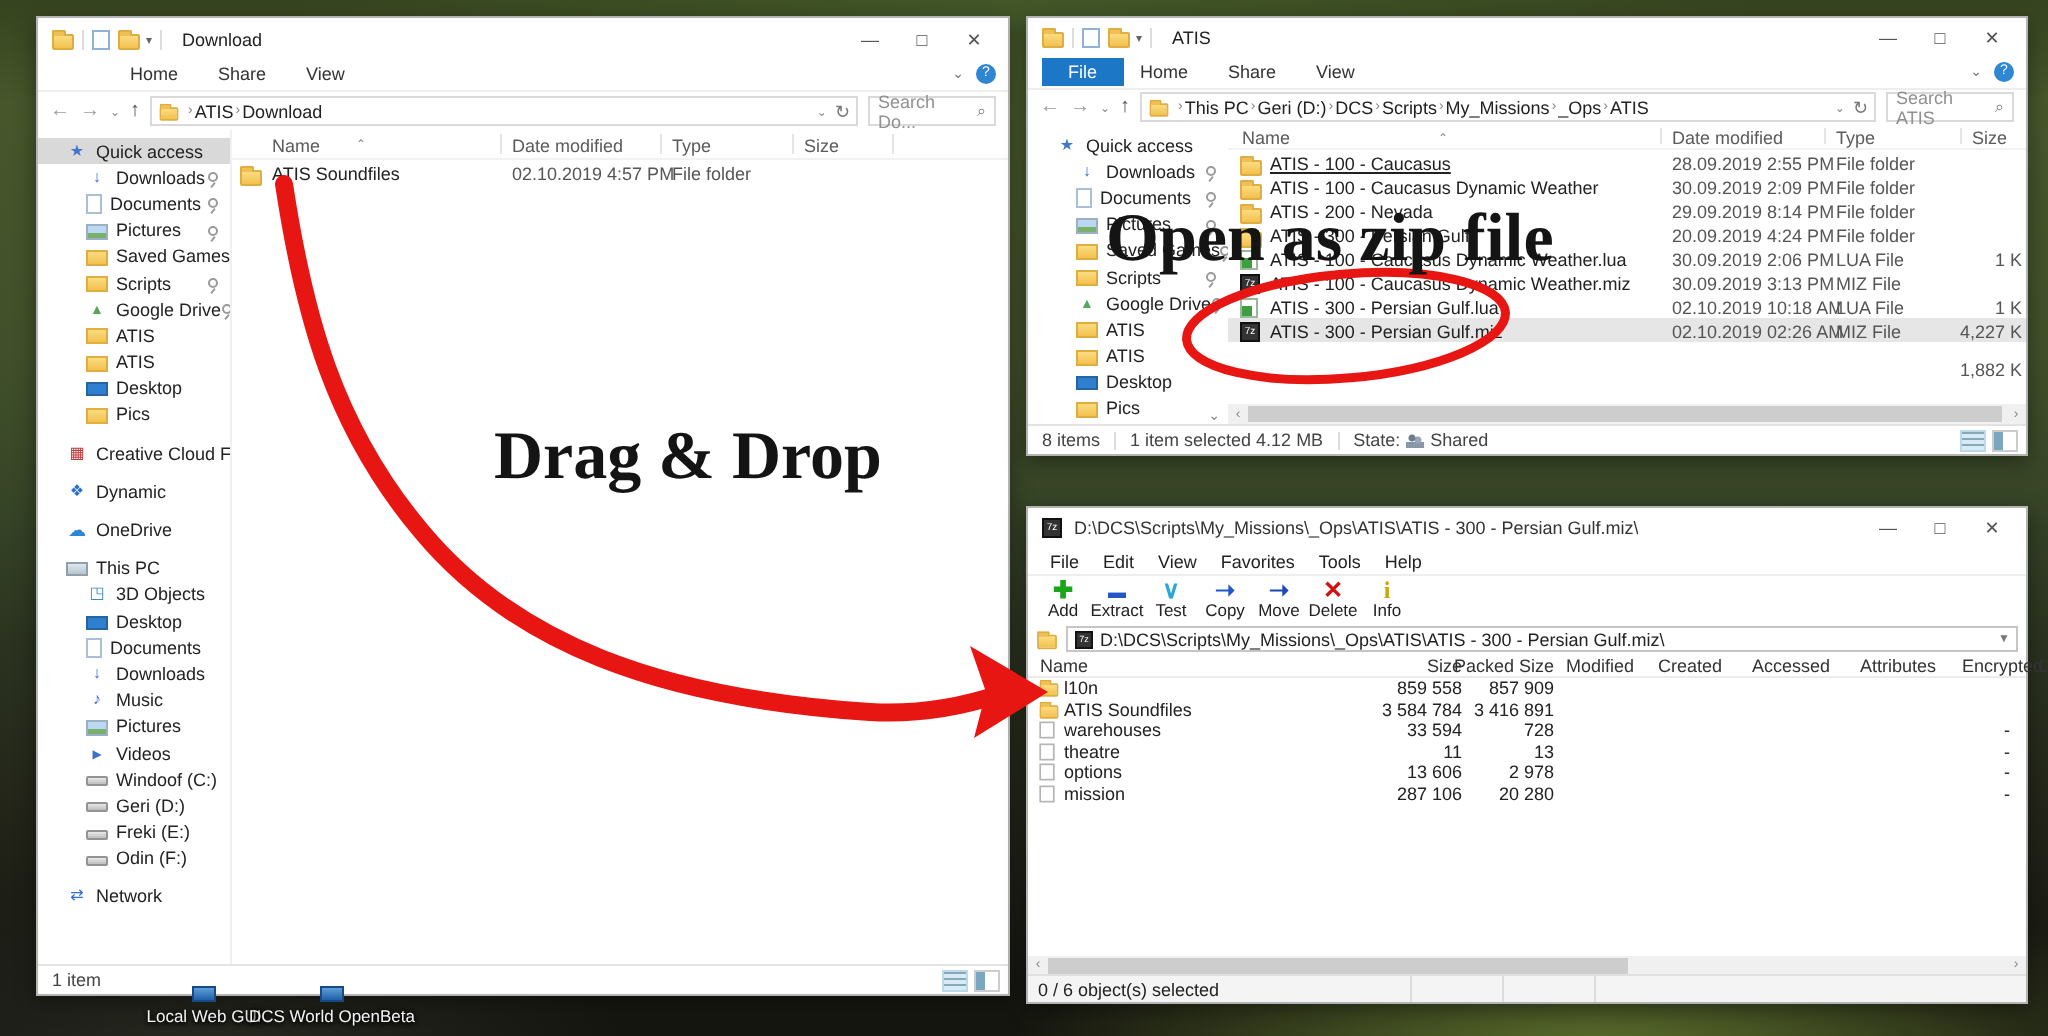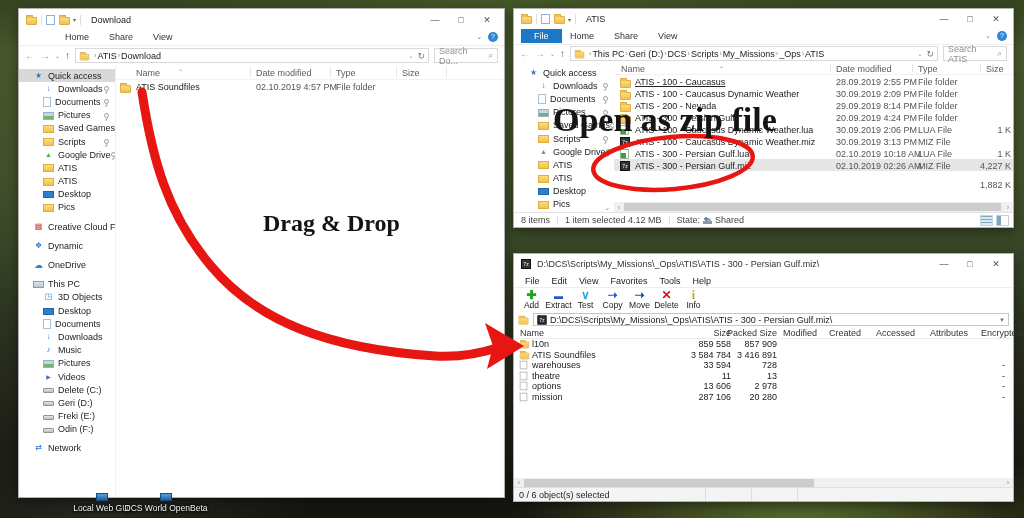--- a/index.html
+++ b/index.html
@@ -266,21 +266,21 @@
         <div class="sp-item ind">
           <span class="ic ic-pic"></span>
           <span>Pictures</span>
         </div>
         <div class="sp-item ind">
           <span class="ic ic-video"></span>
           <span>Videos</span>
         </div>
         <div class="sp-item ind">
           <span class="ic ic-drive"></span>
-          <span>Delete (C:)</span>
+          <span>Windoof (C:)</span>
         </div>
         <div class="sp-item ind">
           <span class="ic ic-drive"></span>
           <span>Geri (D:)</span>
         </div>
         <div class="sp-item ind">
           <span class="ic ic-drive"></span>
           <span>Freki (E:)</span>
         </div>
         <div class="sp-item ind">
@@ -306,20 +306,27 @@
       </div>
       <div id="left-rows">
           <div class="frow" style="height: 16px;">
             <span class="fic" style="position: absolute; left: 4px; top: 3px;"></span>
             <span class="cell" style="left: 20px;">ATIS Soundfiles</span>
             <span class="cell" style="left: 140px; color: rgb(85, 85, 85);">02.10.2019 4:57 PM</span>
             <span class="cell" style="left: 220px; color: rgb(85, 85, 85);">File folder</span>
           </div>
         </div>
     </div>
+  </div>
+  <div class="statusbar">
+    <span>1 item</span>
+    <span class="viewtoggles">
+      <span class="vt"></span>
+      <span class="vt alt"></span>
+    </span>
   </div>
 </div>
 
 <div class="win" id="right-win" style="left:513px; top:8px; width:501px; height:220px;">
   <div class="titlebar" style="height:20px;">
     <span class="fic"></span>
     <span class="qat-sep"></span>
     <span class="pagic" style="border-color:#8fb3d8;"></span>
     <span class="fic" style="margin-left:4px;"></span>
     <span class="caret-down">▾</span>
@@ -628,14 +635,14 @@
 <div class="desk-ic" style="left:96px; top:493px;"></div>
 <div class="desk-ic" style="left:160px; top:493px;"></div>
 <div class="desk-label" style="left:72px; top:503px; width:60px;">Local Web GUI</div>
 <div class="desk-label" style="left:124px; top:503px; width:84px;">DCS World OpenBeta</div>
 
 <svg id="annot-svg" width="1024" height="518" viewBox="0 0 1024 518">
   <path d="M142,92 C152,158 167,214 211,266 C257,321 328,349 435,356 C461,357.5 482,353 500,347" fill="none" stroke="#e81613" stroke-width="9" stroke-linecap="round"></path>
   <polygon points="524,346 485,323 493,346 487,369" fill="#e81613"></polygon>
   <ellipse cx="673" cy="163" rx="80" ry="26" transform="rotate(-5 673 163)" fill="none" stroke="#e81613" stroke-width="4.5" stroke-linecap="round"></ellipse>
 </svg>
-<div class="annot" style="left:263px; top:210px; font-size:24px;">Drag &amp; Drop</div>
+<div class="annot" style="left:247px; top:210px; font-size:34px;">Drag &amp; Drop</div>
 <div class="annot" style="left:553px; top:101px; font-size:34px;">Open as zip file</div>
 
 </body></html>

